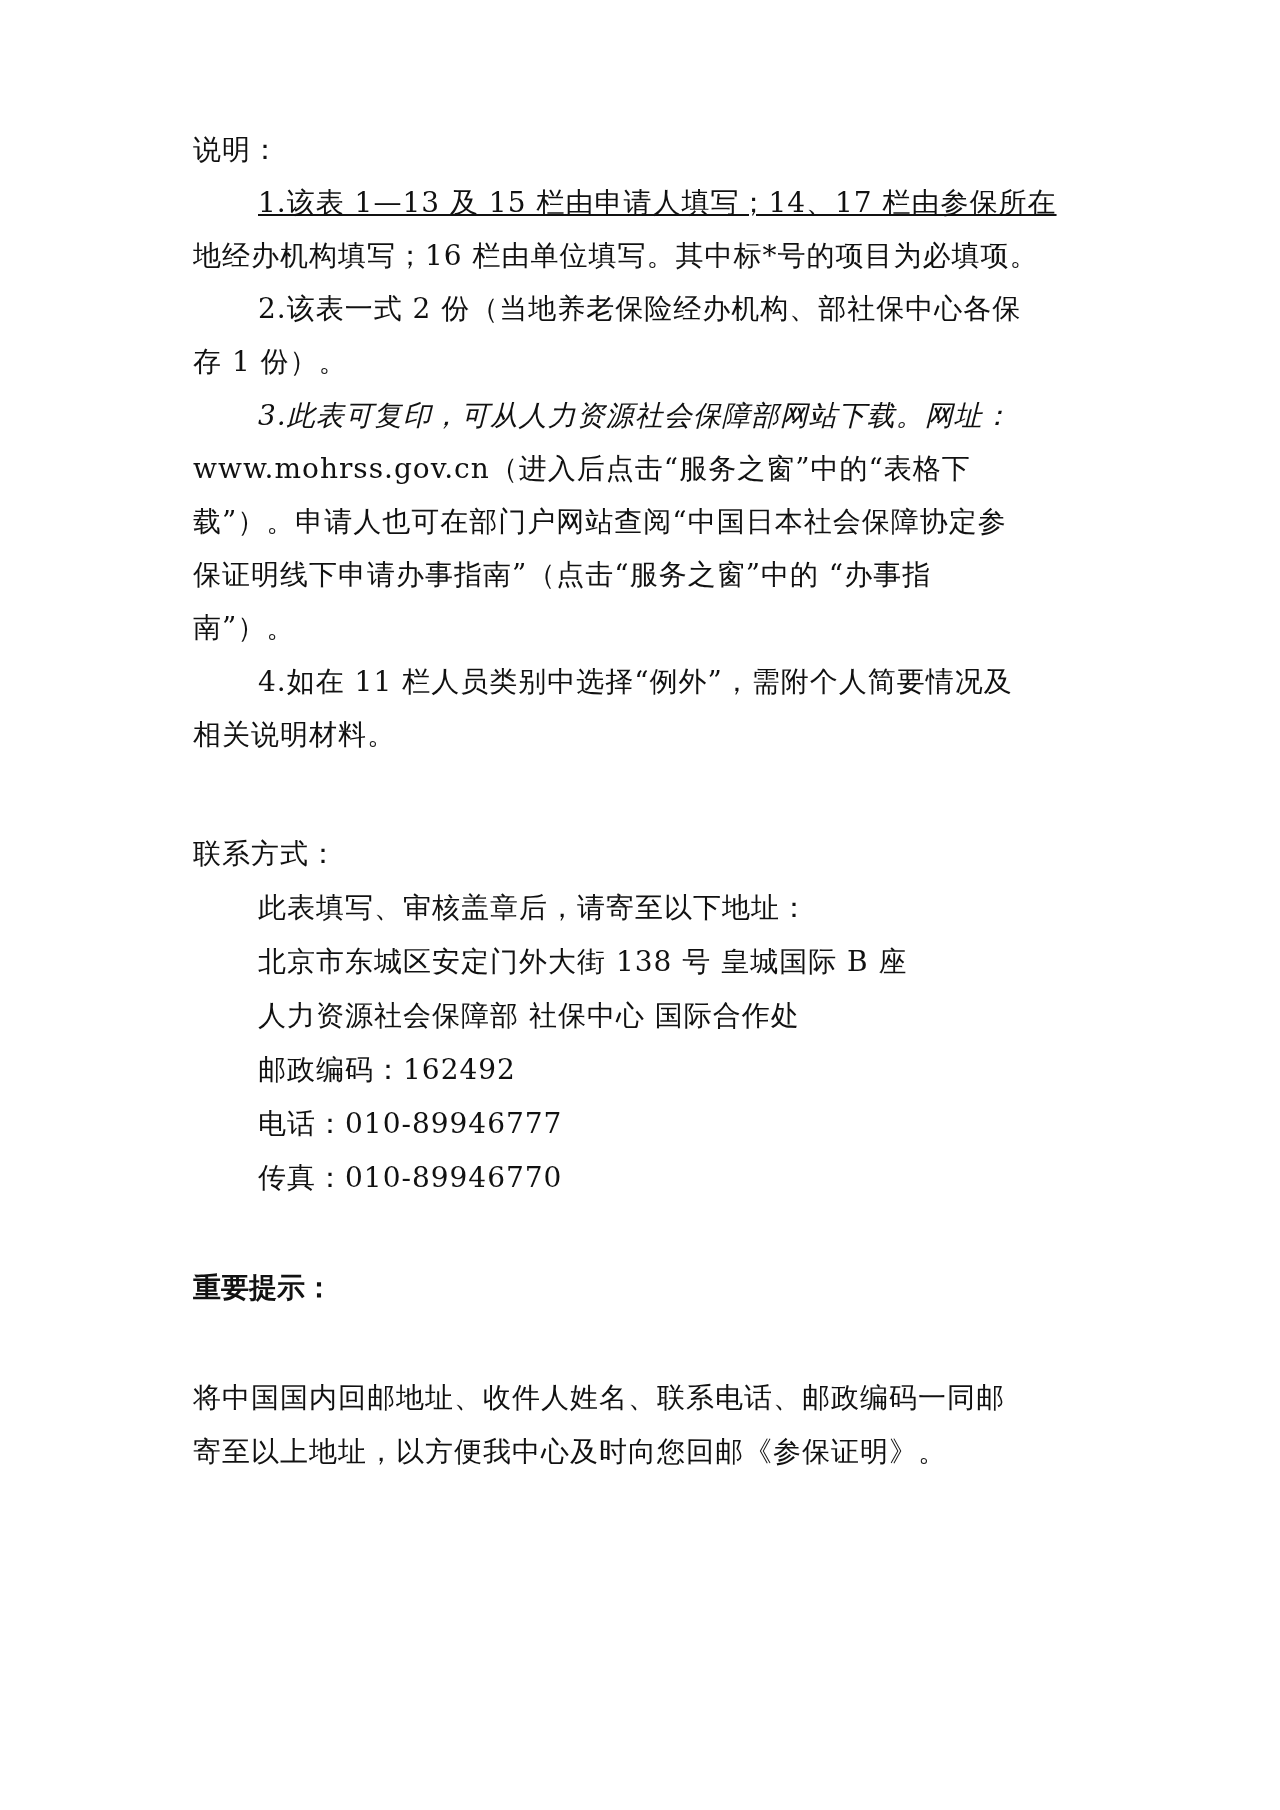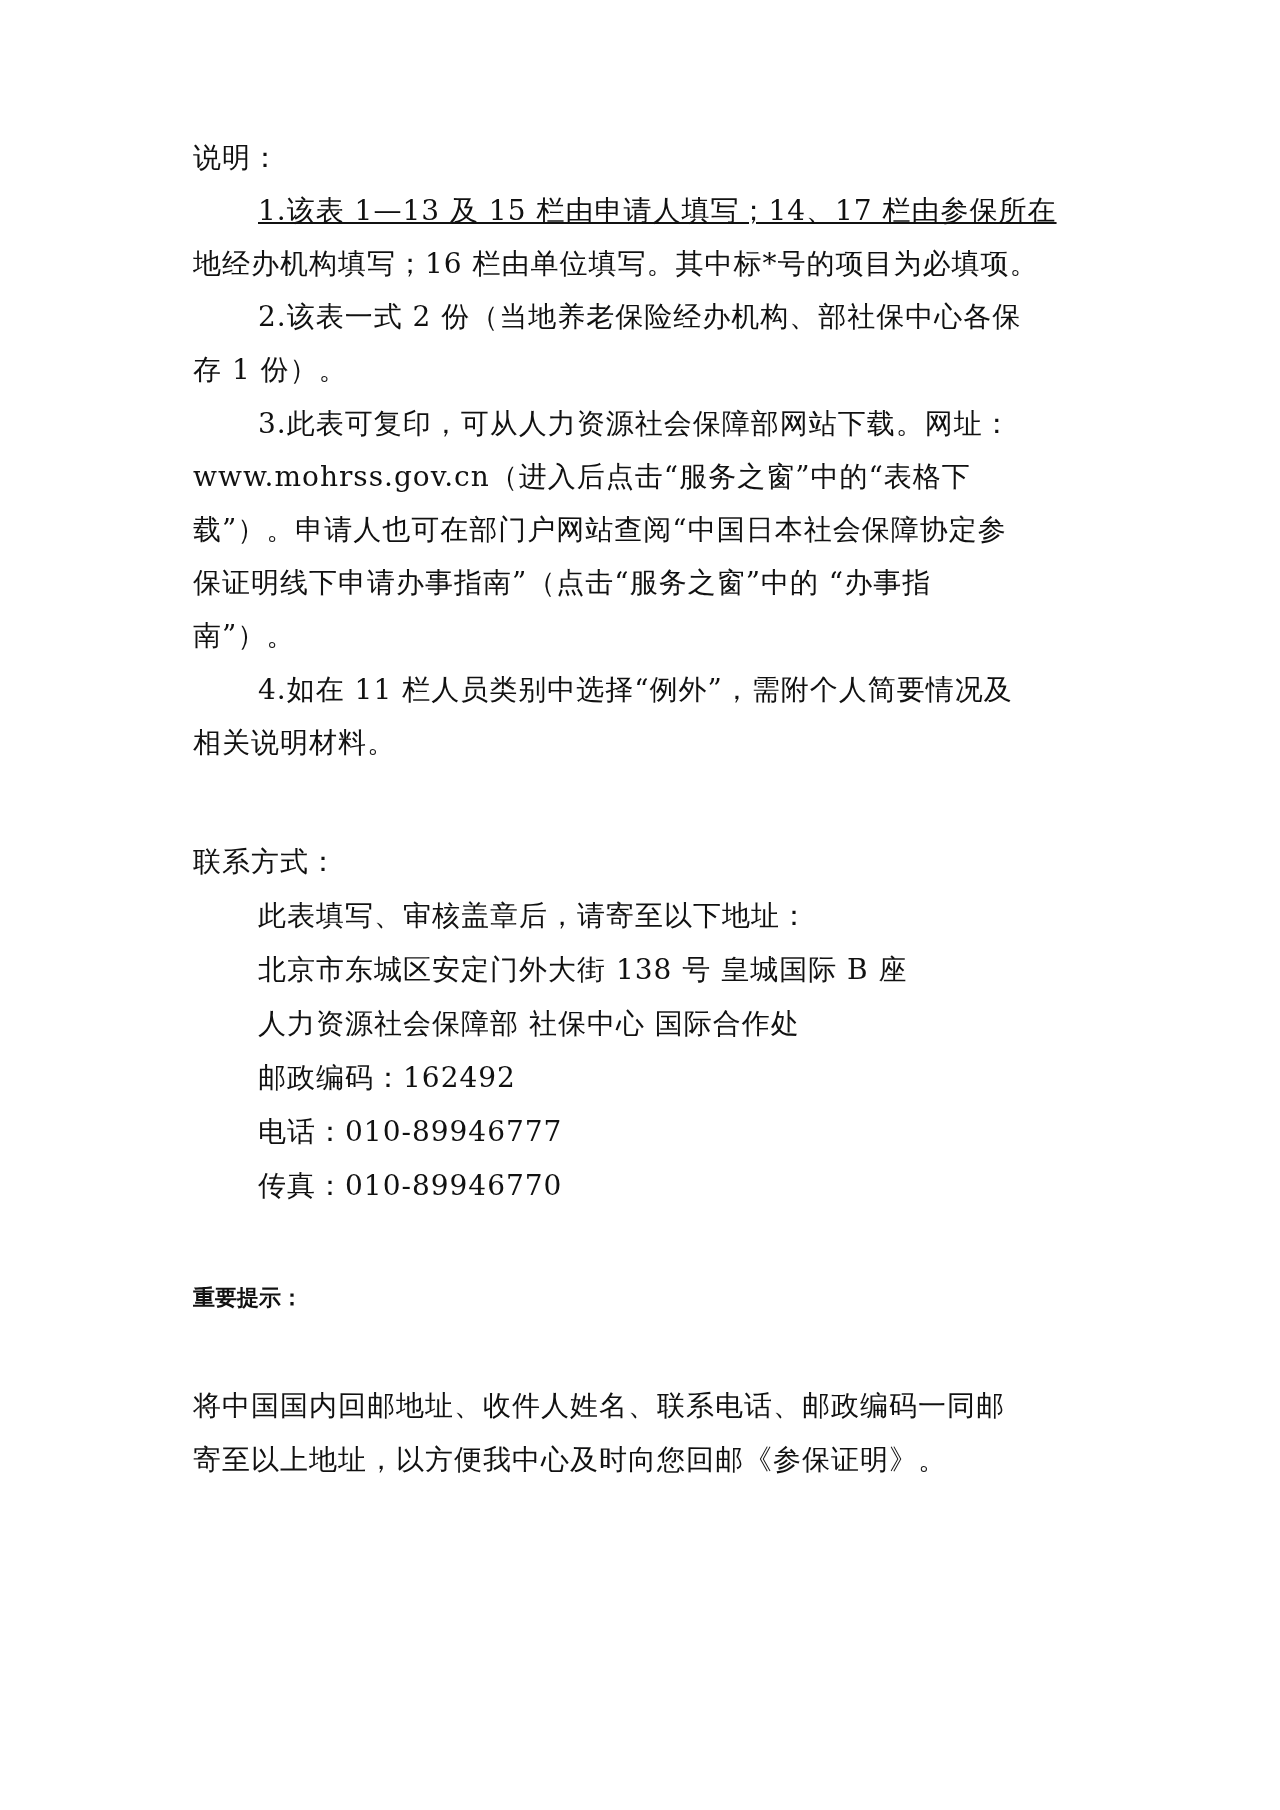--- a/index.html
+++ b/index.html
@@ -1,33 +1,33 @@
 <!DOCTYPE html>
 <html><head>
 <meta charset="utf-8">
 <style>
   html, body { margin: 0; padding: 0; background: #ffffff; }
   body { width: 1280px; height: 1810px; position: relative; overflow: hidden;
          font-family: "DejaVu Serif", "Liberation Serif", serif; color: #111111; }
-  .page { position: absolute; left: 0; top: 8px; width: 1280px; height: 1442px; background: #ffffff; }
+  .page { position: absolute; left: 0; top: 0; width: 1280px; height: 1442px; background: #ffffff; }
   .line { position: absolute; left: 193px; font-size: 28px; line-height: 36px; white-space: nowrap; letter-spacing: 1px; }
   .indent { left: 258px; }
-  .bold { font-family: Liberation Sans, sans-serif; font-weight: bold; font-size: 22px; letter-spacing: 0; }
+  .bold { font-family: Liberation Mono, monospace; font-weight: bold; font-size: 28px; letter-spacing: 0; }
 </style>
 </head>
 <body>
 
 <div class="page">
 
   <div class="line" style="top:132px;">说明：</div>
   <div class="line indent" style="top:185px;text-decoration:underline;">1.该表 1—13 及 15 栏由申请人填写；14、17 栏由参保所在</div>
   <div class="line" style="top:238px;">地经办机构填写；16 栏由单位填写。其中标*号的项目为必填项。</div>
   <div class="line indent" style="top:291px;">2.该表一式 2 份（当地养老保险经办机构、部社保中心各保</div>
   <div class="line" style="top:344px;">存 1 份）。</div>
-  <div class="line indent" style="top:398px;">3.此表可复印，可从人力资源社会保障部网站下载。网址：</div>
+  <div class="line indent" style="top:398px;font-style:italic;">3.此表可复印，可从人力资源社会保障部网站下载。网址：</div>
   <div class="line" style="top:451px;">www.mohrss.gov.cn（进入后点击“服务之窗”中的“表格下</div>
   <div class="line" style="top:504px;">载”）。申请人也可在部门户网站查阅“中国日本社会保障协定参</div>
   <div class="line" style="top:557px;">保证明线下申请办事指南”（点击“服务之窗”中的 “办事指</div>
   <div class="line" style="top:610px;">南”）。</div>
   <div class="line indent" style="top:664px;">4.如在 11 栏人员类别中选择“例外”，需附个人简要情况及</div>
   <div class="line" style="top:717px;">相关说明材料。</div>
 
   <div class="line" style="top:836px;">联系方式：</div>
   <div class="line indent" style="top:890px;">此表填写、审核盖章后，请寄至以下地址：</div>
   <div class="line indent" style="top:944px;">北京市东城区安定门外大街 138 号  皇城国际 B 座</div>

